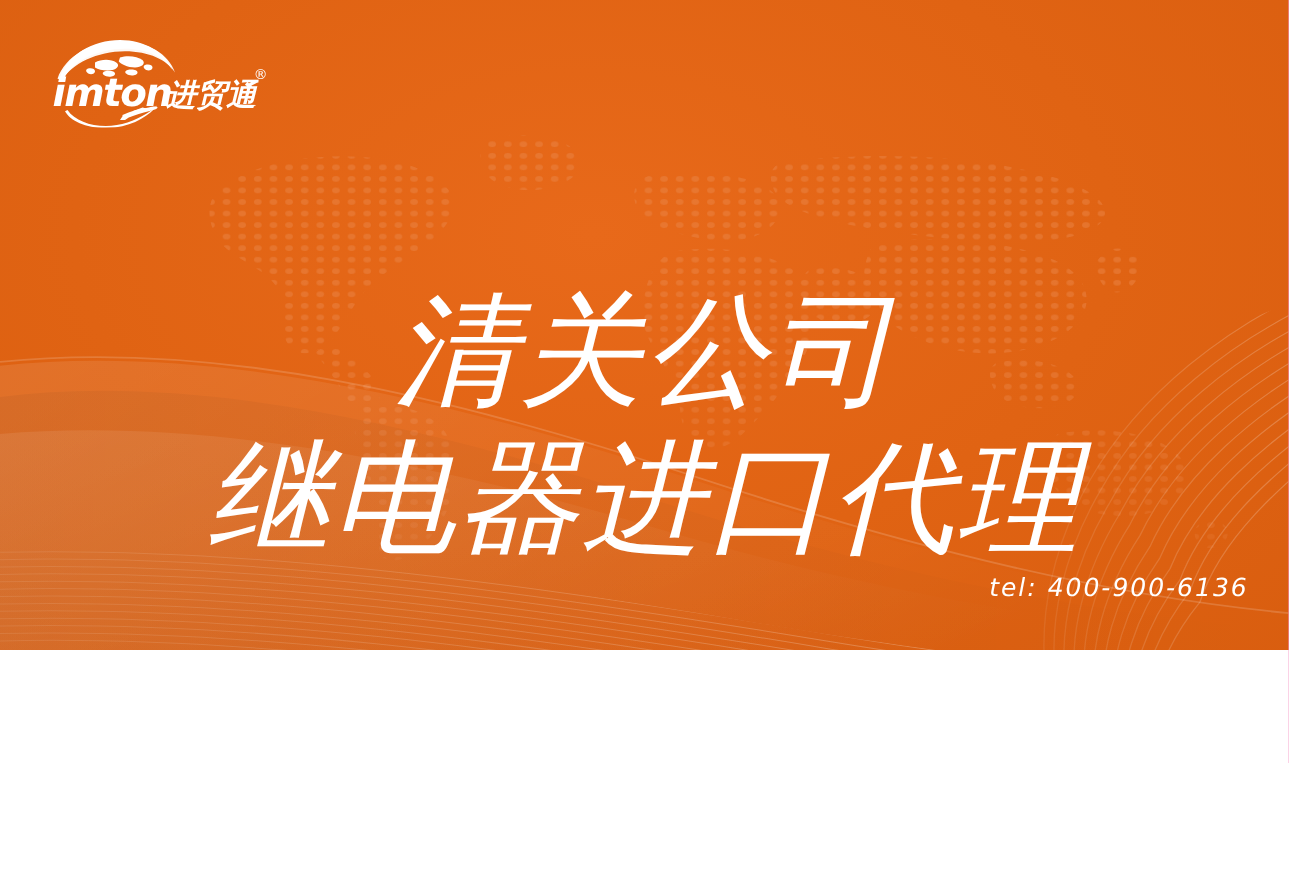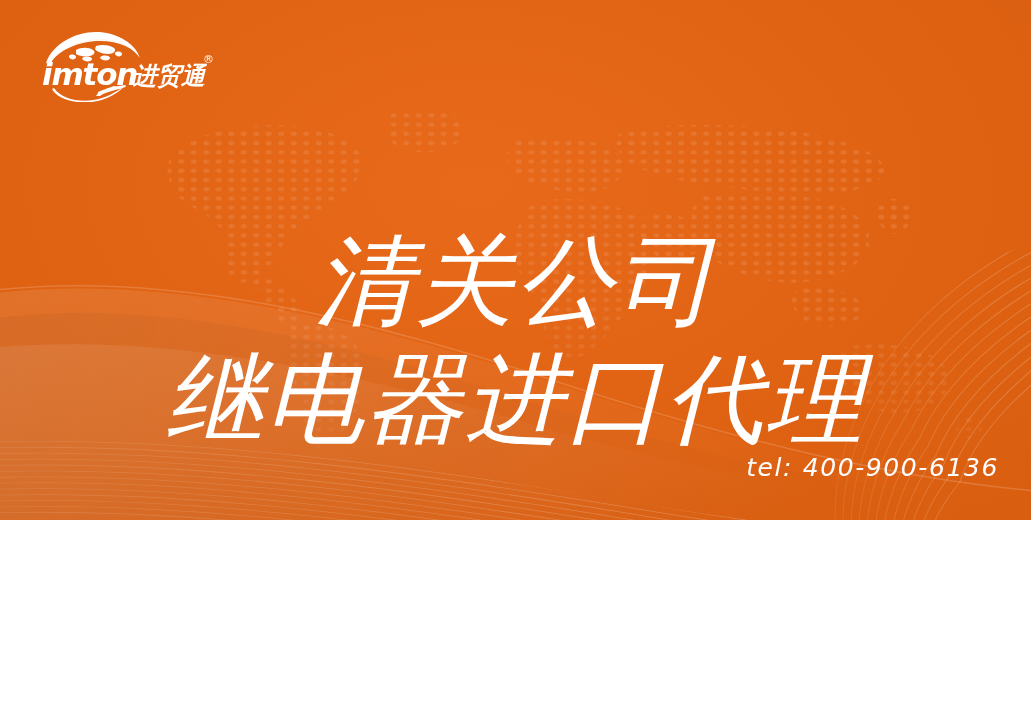--- a/index.html
+++ b/index.html
@@ -63,21 +63,21 @@
   }
   #hl-line-1 { }
   #hl-line-2 { }
   
   #tel {
     position: absolute;
     right: 32px;
     bottom: 38px;
     color: #ffffff;
     font-family: "DejaVu Sans", "Liberation Sans", sans-serif;
-    font-size: 25px;
+    font-size: 20px;
     letter-spacing: 1.6px;
     font-weight: 400;
     white-space: nowrap;
     margin-left: 36px;
   }
 </style>
 </head>
 <body>
 
 <div id="banner">

